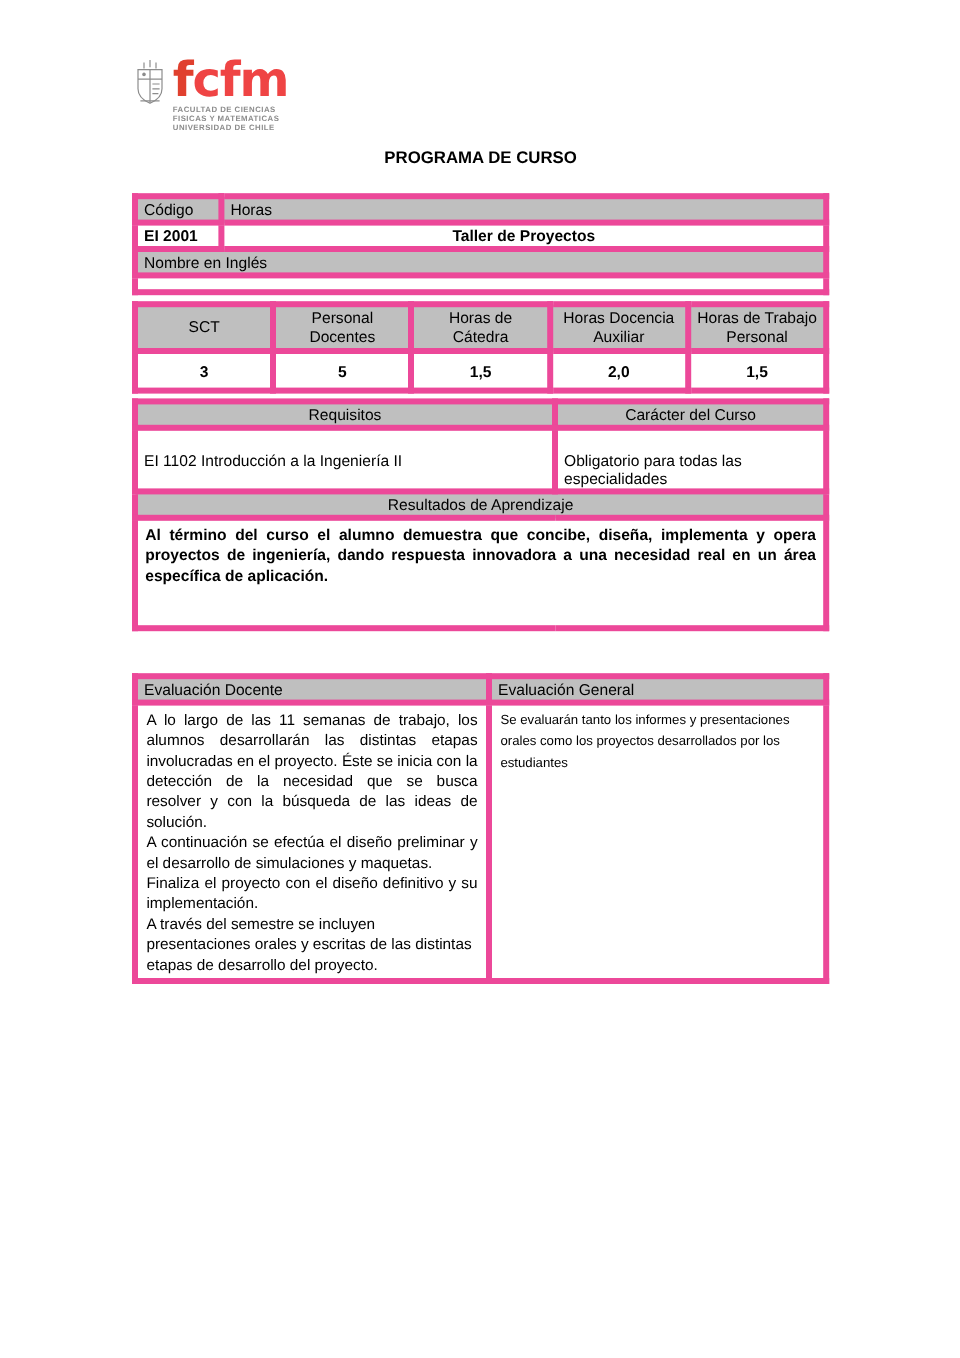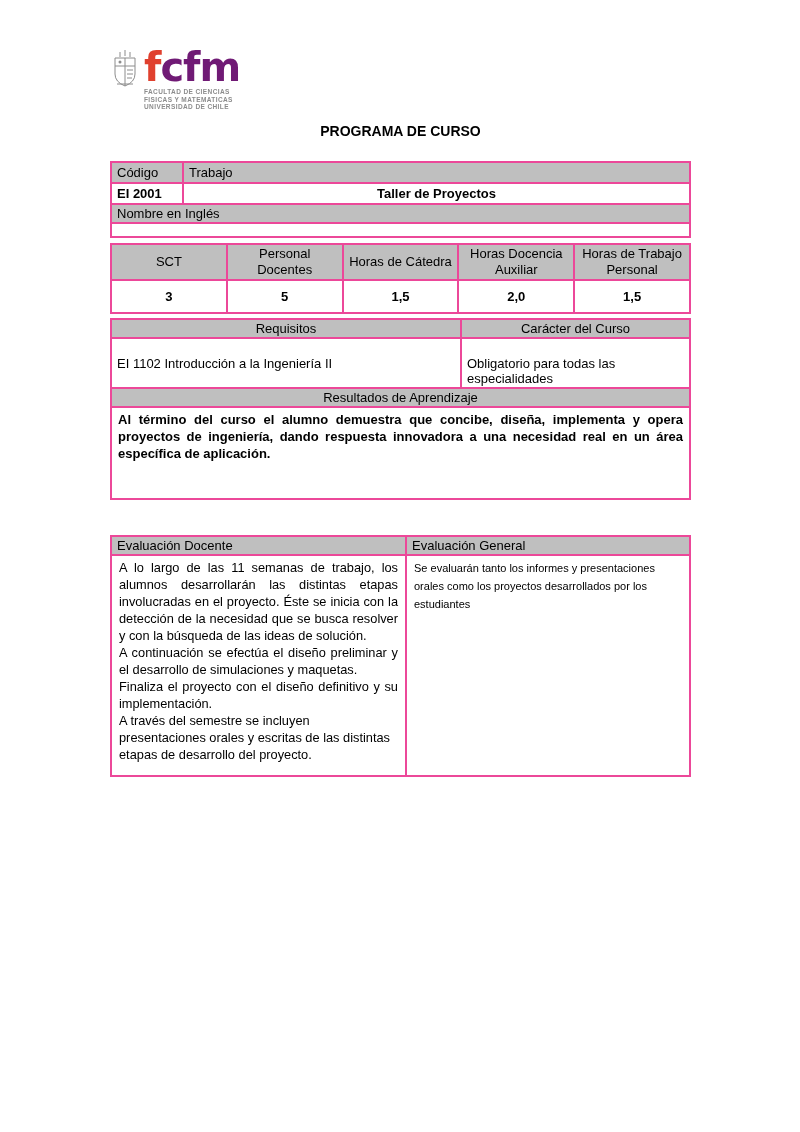--- a/index.html
+++ b/index.html
@@ -8,28 +8,28 @@
     font-family:"Liberation Sans", sans-serif;color:#000;margin:0 auto;
     box-sizing:border-box;overflow:hidden;
   }
   
   .logo{position:absolute;left:112px;top:48px;display:flex;align-items:flex-start;gap:6px;}
   .shield-icon{flex:0 0 auto;margin-top:2px;}
   .logo-textblock{display:flex;flex-direction:column;}
   .wordmark{font-weight:bold;font-size:40px;line-height:38px;letter-spacing:-1px;
     font-family:"DejaVu Sans", sans-serif;}
   .wordmark .wm-red{color:#e0402e;}
-  .wordmark .wm-gray{color:#701a75;}
+  .wordmark .wm-gray{color:#ef4444;}
   .logo-sub{font-size:6.5px;line-height:7.5px;color:#8c8c8c;letter-spacing:.4px;margin-top:2px;
     font-weight:bold;}
   
   .content{position:absolute;left:110px;top:0;width:581px;}
   .doc-title{font-size:14px;font-weight:bold;text-align:center;margin:123px 0 22px 0;}
   table{border-collapse:collapse;width:581px;table-layout:fixed;}
-  td{border:2px solid #ec4899;font-size:13px;padding:1px 5px;vertical-align:middle;box-sizing:border-box;}
+  td{border:5px solid #ec4899;font-size:13px;padding:1px 5px;vertical-align:middle;box-sizing:border-box;}
   .hdr{background:#bfbfbf;}
   .center{text-align:center;}
   .bold{font-weight:bold;}
   
   .t1 .c-codigo{width:72px;}
   .t1 .row-s{height:21px;}
   .t1 .row-lang{height:18px;}
   .t1 .row-empty{height:14px;}
   
   .t2{margin-top:5px;}
@@ -82,21 +82,21 @@
   </div>
 
   <div class="content">
 
     <h1 class="doc-title">PROGRAMA DE CURSO</h1>
 
     <table class="t1">
       <tbody>
           <tr class="row-s">
         <td class="hdr c-codigo">Código</td>
-        <td class="hdr">Trabajo</td>
+        <td class="hdr">Horas</td>
       </tr>
       <tr class="row-s">
         <td class="bold c-codigo">EI 2001</td>
         <td class="bold center">Taller de Proyectos</td>
       </tr>
       <tr class="row-lang">
         <td class="hdr" colspan="2">Nombre en Inglés</td>
       </tr>
       <tr class="row-empty">
         <td colspan="2"></td>

